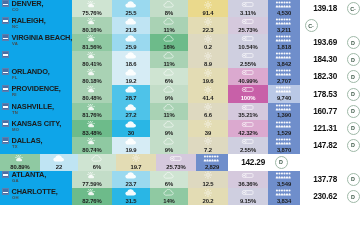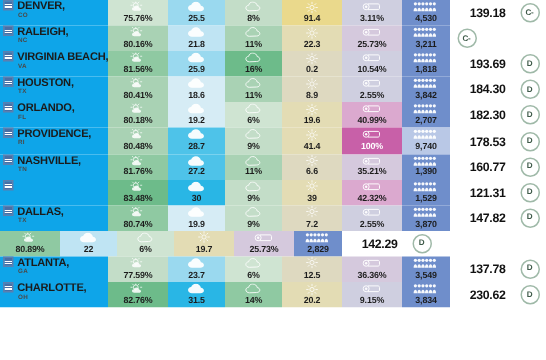--- a/index.html
+++ b/index.html
@@ -341,24 +341,20 @@
       </div>
       <div class="c-grade">
         <span class="gcircle">
           <span class="gtxt">D</span>
         </span>
       </div>
     </div>
     <div class="row">
       <div class="c-city">
         <span class="flag"></span>
-        <span class="citytext">
-          <span class="cname">HOUSTON,</span>
-          <span class="cstate">TX</span>
-        </span>
       </div>
       <div class="cell c1" style="background: rgb(169, 210, 180);">
         <span class="ico">
           <svg width="11" height="7" viewBox="0 0 22 14">
             <circle cx="8" cy="5" r="3.2" fill="none" stroke="#ffffff" stroke-width="1.1"></circle>
             <path d="M8 0.2v1.6M8 8.2v1.6M3.2 5H1.6M14.4 5h1.6M4.6 1.6L3.5 0.5M11.4 1.6l1.1-1.1" stroke="#ffffff" stroke-width="1" stroke-linecap="round"></path>
             <path d="M6 12.4c-1.7 0-3-1-3-2.3 0-1.2 1-2.2 2.4-2.3.4-1.5 1.9-2.6 3.6-2.6 1.9 0 3.5 1.3 3.8 3 1.3.1 2.3 1.1 2.3 2.2 0 1.2-1.2 2-2.7 2z" fill="#ffffff" opacity=".9"></path>
           </svg>
         </span>
         <span class="val">80.41%</span>
@@ -673,20 +669,24 @@
       </div>
       <div class="c-grade">
         <span class="gcircle">
           <span class="gtxt">D</span>
         </span>
       </div>
     </div>
     <div class="row">
       <div class="c-city">
         <span class="flag"></span>
+        <span class="citytext">
+          <span class="cname">KANSAS CITY,</span>
+          <span class="cstate">MO</span>
+        </span>
       </div>
       <div class="cell c1" style="background: rgb(109, 187, 138);">
         <span class="ico">
           <svg width="11" height="7" viewBox="0 0 22 14">
             <circle cx="8" cy="5" r="3.2" fill="none" stroke="#ffffff" stroke-width="1.1"></circle>
             <path d="M8 0.2v1.6M8 8.2v1.6M3.2 5H1.6M14.4 5h1.6M4.6 1.6L3.5 0.5M11.4 1.6l1.1-1.1" stroke="#ffffff" stroke-width="1" stroke-linecap="round"></path>
             <path d="M6 12.4c-1.7 0-3-1-3-2.3 0-1.2 1-2.2 2.4-2.3.4-1.5 1.9-2.6 3.6-2.6 1.9 0 3.5 1.3 3.8 3 1.3.1 2.3 1.1 2.3 2.2 0 1.2-1.2 2-2.7 2z" fill="#ffffff" opacity=".9"></path>
           </svg>
         </span>
         <span class="val">83.48%</span>

